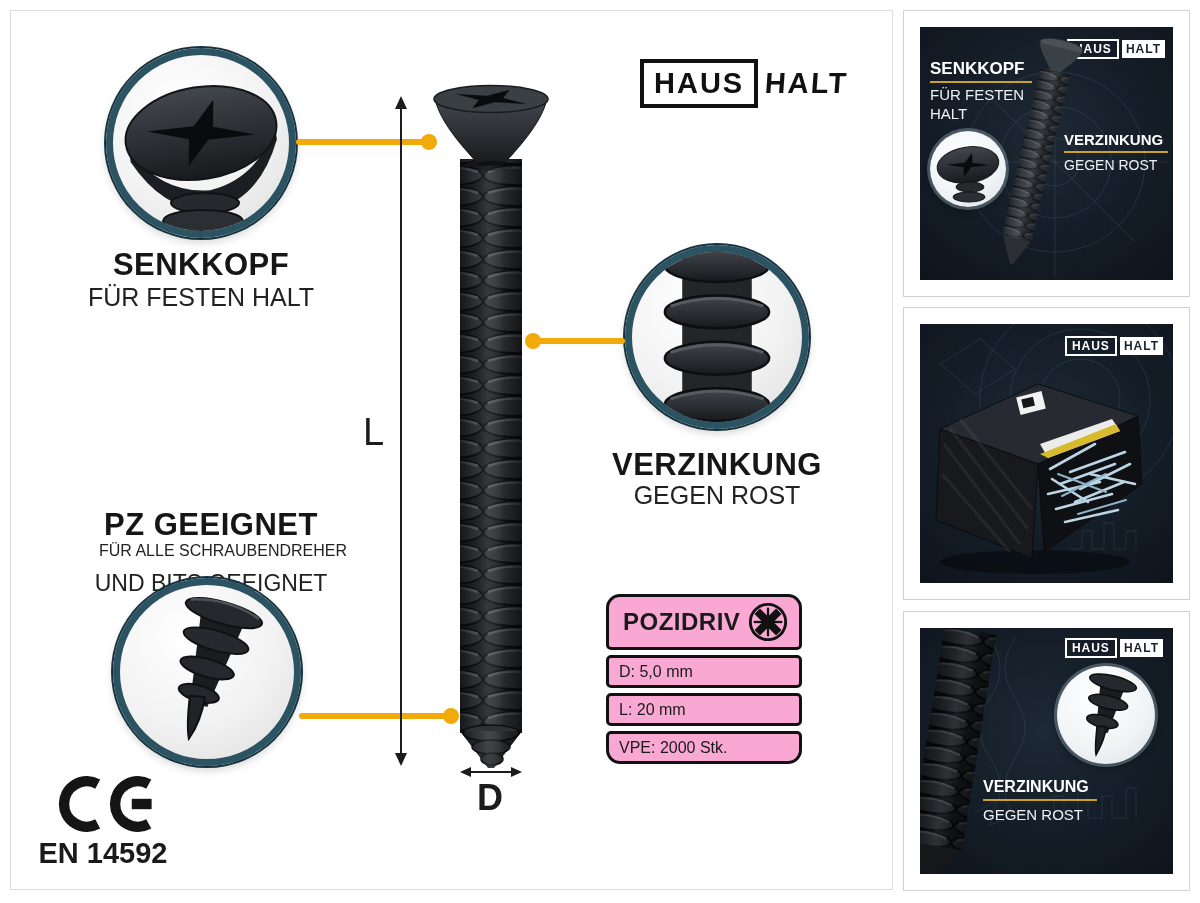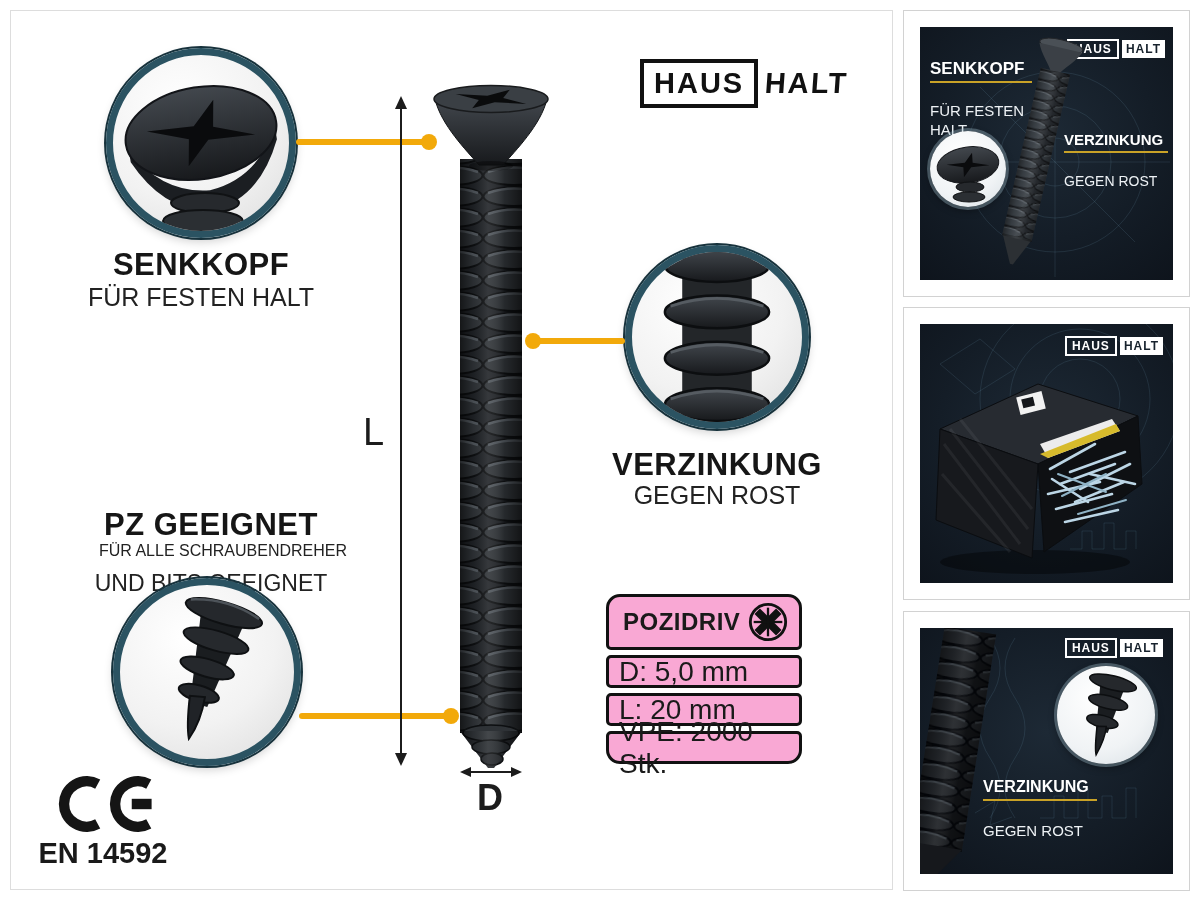--- a/index.html
+++ b/index.html
@@ -26,35 +26,35 @@
               font-size:29px;color:#111;}
   .logo .halt{font-weight:900;letter-spacing:2px;font-size:29px;color:#111;margin-left:7px;
               transform:skewX(-4deg);}
   
   .spec-box{position:absolute;left:595px;top:583px;width:196px;}
   .spec-sec{border:3px solid #111;background:#f9a8d4;margin-bottom:5px;box-sizing:border-box;}
   .spec-head{border-radius:14px 14px 5px 5px;height:56px;display:flex;align-items:center;
              justify-content:space-between;padding:0 10px 0 14px;}
   .spec-head .drive{font-weight:700;font-size:24px;letter-spacing:.5px;}
   .spec-row{border-radius:5px;height:33px;display:flex;align-items:center;padding:0 10px;
-            font-size:28px;}
+            font-size:16px;}
   .spec-row:last-child{border-radius:5px 5px 14px 14px;margin-bottom:0;}
   
   .thumb-card{position:absolute;left:903px;width:287px;background:#fff;
               border:1px solid #d2d2d2;box-sizing:border-box;cursor:pointer;}
   .thumb-img{position:absolute;left:16px;top:16px;right:16px;bottom:16px;
              background:radial-gradient(circle at 50% 42%, #1d2935 0%, #141d27 55%, #0e141c 100%);
              overflow:hidden;}
   .t-logo{position:absolute;display:flex;align-items:center;}
   .t-logo .haus{border:2px solid #fff;font-weight:900;letter-spacing:1px;padding:1px 5px;
                 font-size:12px;color:#fff;}
   .t-logo .halt{font-weight:900;letter-spacing:1px;font-size:12px;color:#17222d;background:#fff;
                 padding:2px 4px;margin-left:3px;}
   .t-title{position:absolute;color:#fff;font-weight:700;white-space:nowrap;}
-  .t-sub{position:absolute;color:#eef2f5;white-space:nowrap;margin-top:16px;}
+  .t-sub{position:absolute;color:#eef2f5;white-space:nowrap;}
   .t-underline{position:absolute;height:2px;background:#C9A227;}
   .t-circle{position:absolute;border-radius:50%;
             background:radial-gradient(circle at 40% 32%, #ffffff 0%, #f0f3f5 60%, #d8dfe4 100%);
             box-shadow:0 0 0 3px rgba(170,200,215,.35), 0 3px 8px rgba(0,0,0,.45);overflow:hidden;}
   .blueprint{position:absolute;left:0;top:0;pointer-events:none;}
 </style>
 </head>
 <body>
 
 <div id="app">

